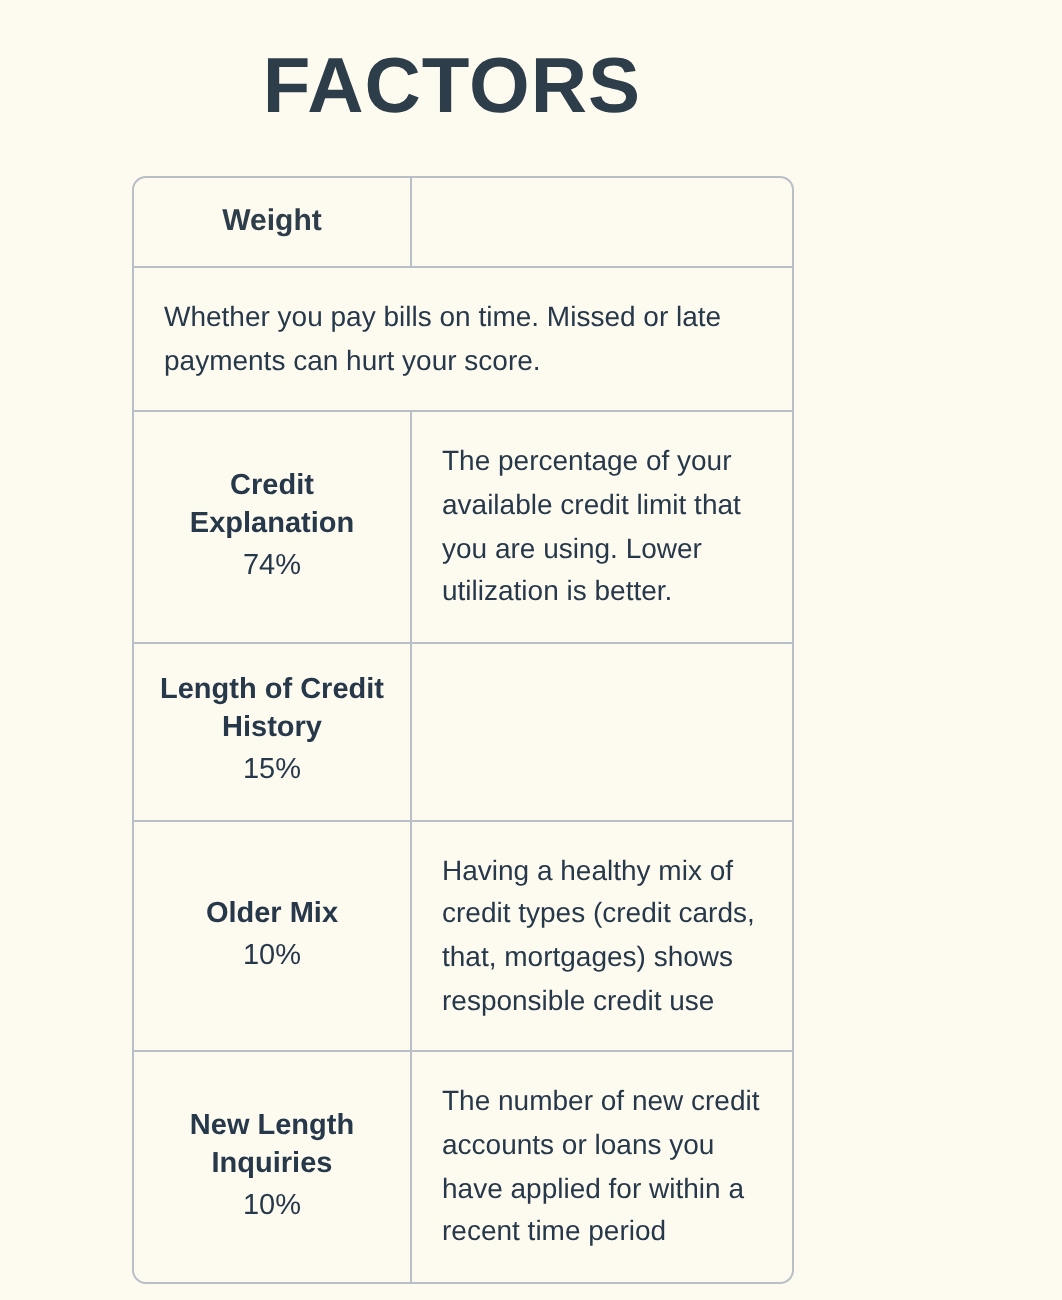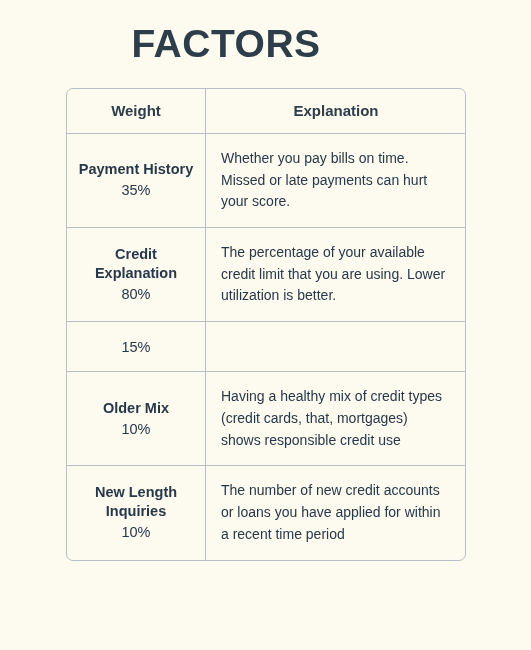--- a/index.html
+++ b/index.html
@@ -29,21 +29,21 @@
     font-size: 39px;
     font-weight: 700;
     letter-spacing: 0.5px;
     color: #2e3d4a;
     line-height: 1.15;
   }
   .factors-table {
     position: absolute;
     left: 66px;
     top: 88px;
-    width: 400px;
+    width: 331px;
     border: 1px solid #b9bfc6;
     border-radius: 7px;
     box-sizing: border-box;
     overflow: hidden;
     background: transparent;
   }
   .trow {
     display: flex;
     align-items: stretch;
     border-bottom: 1px solid #b9bfc6;
@@ -113,47 +113,41 @@
 <div class="page">
 
   <div class="page-title">FACTORS</div>
 
   <div class="factors-table">
 
     <div class="trow header-row">
       <div class="cell-weight">
         <span class="header-label">Weight</span>
       </div>
-      <div class="cell-expl">
-        <span class="header-label">Explanation</span>
-      </div>
     </div>
 
     <div class="trow">
-      <div class="cell-weight">
-        <span class="factor-name">Payment History</span>
-        <span class="factor-weight">35%</span>
-      </div>
       <div class="cell-expl">
         <span class="expl-text">Whether you pay bills on time. Missed or late payments can hurt your score.</span>
       </div>
     </div>
 
     <div class="trow">
       <div class="cell-weight">
         <span class="factor-name">Credit Explanation</span>
-        <span class="factor-weight">80%</span>
+        <span class="factor-weight">74%</span>
       </div>
       <div class="cell-expl">
         <span class="expl-text">The percentage of your available credit limit that you are using. Lower utilization is better.</span>
       </div>
     </div>
 
     <div class="trow">
       <div class="cell-weight">
+        <span class="factor-name">Length of Credit History</span>
         <span class="factor-weight">15%</span>
       </div>
     </div>
 
     <div class="trow">
       <div class="cell-weight">
         <span class="factor-name">Older Mix</span>
         <span class="factor-weight">10%</span>
       </div>
       <div class="cell-expl">

